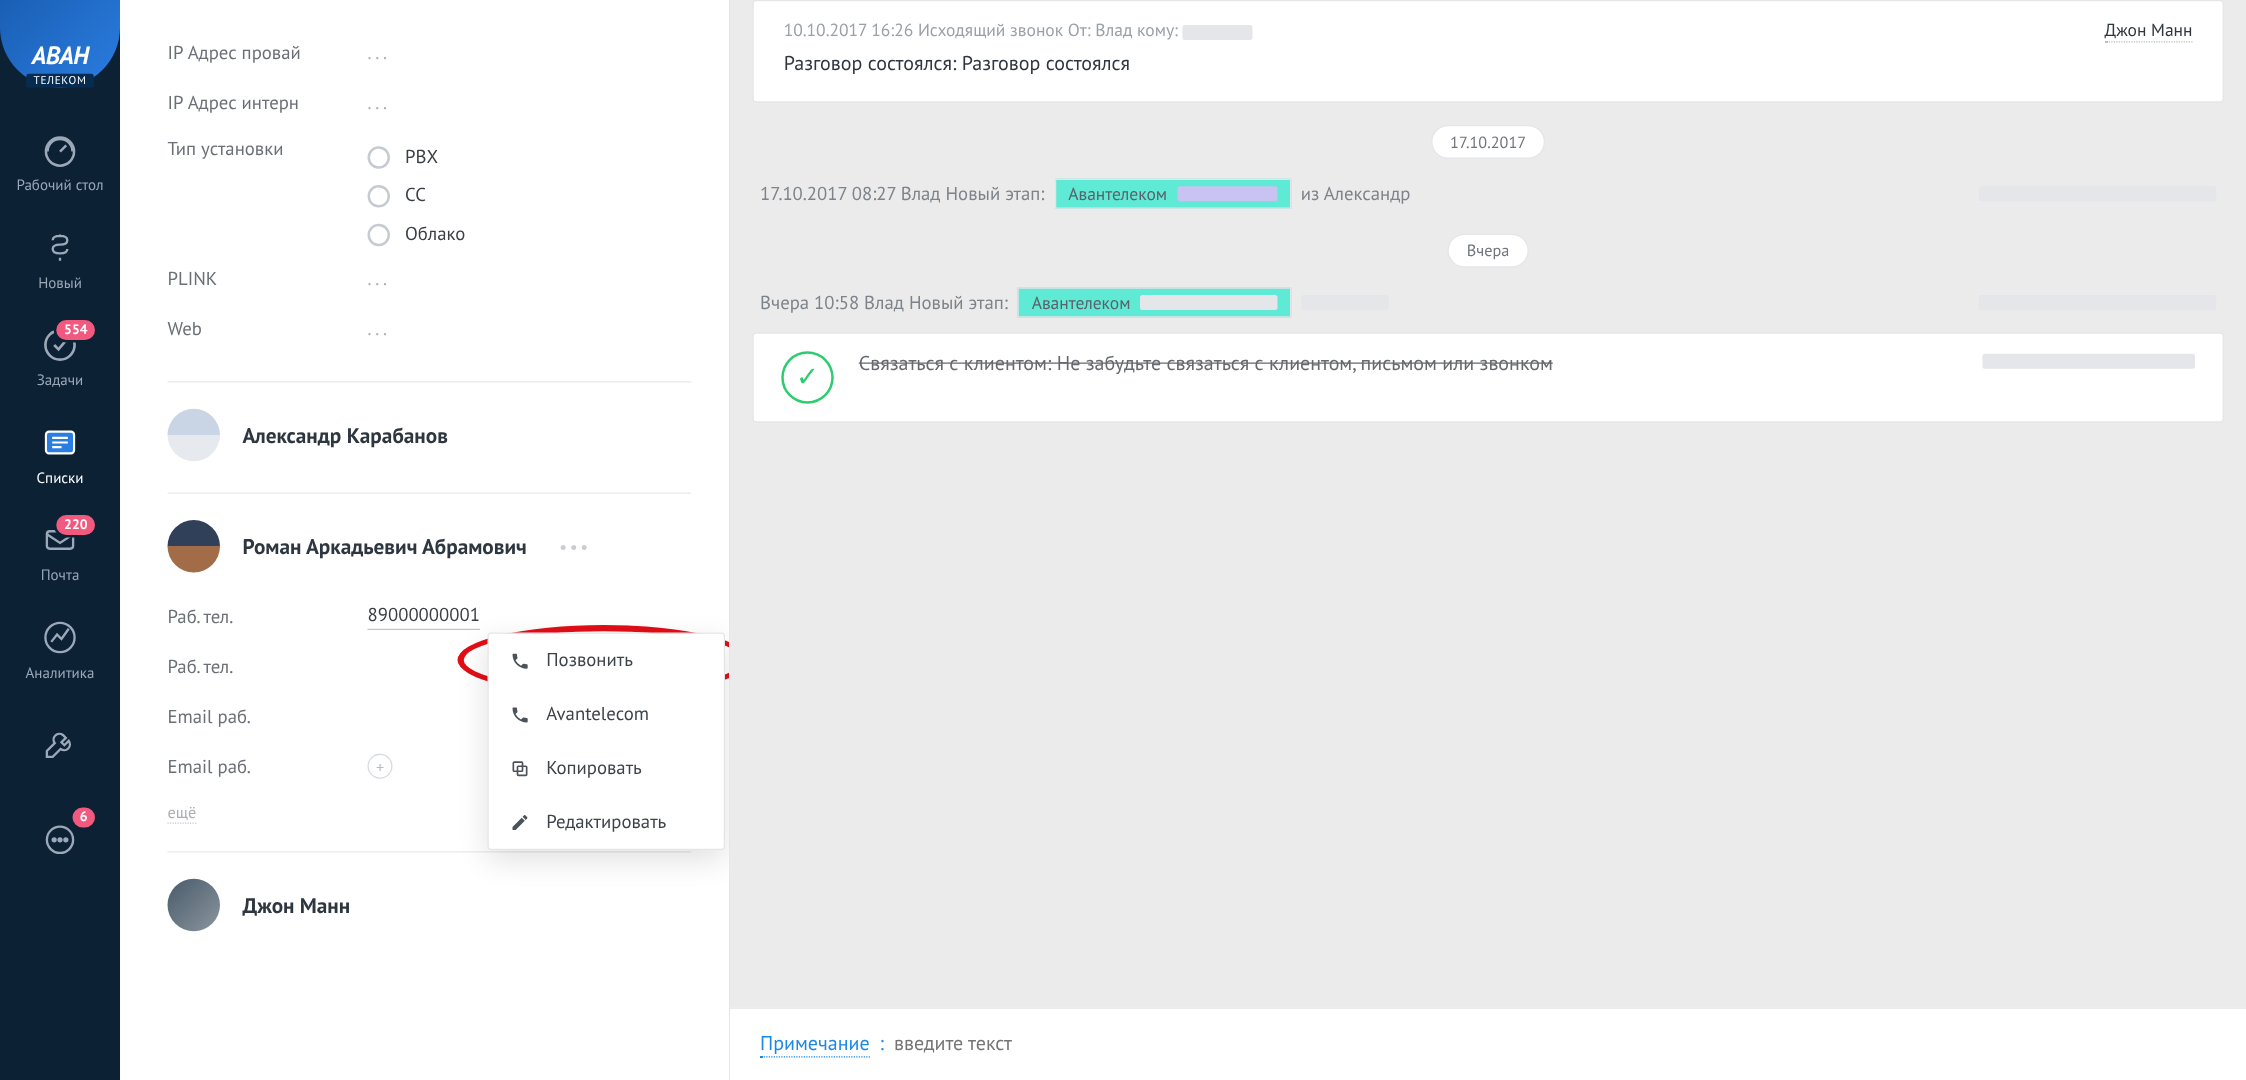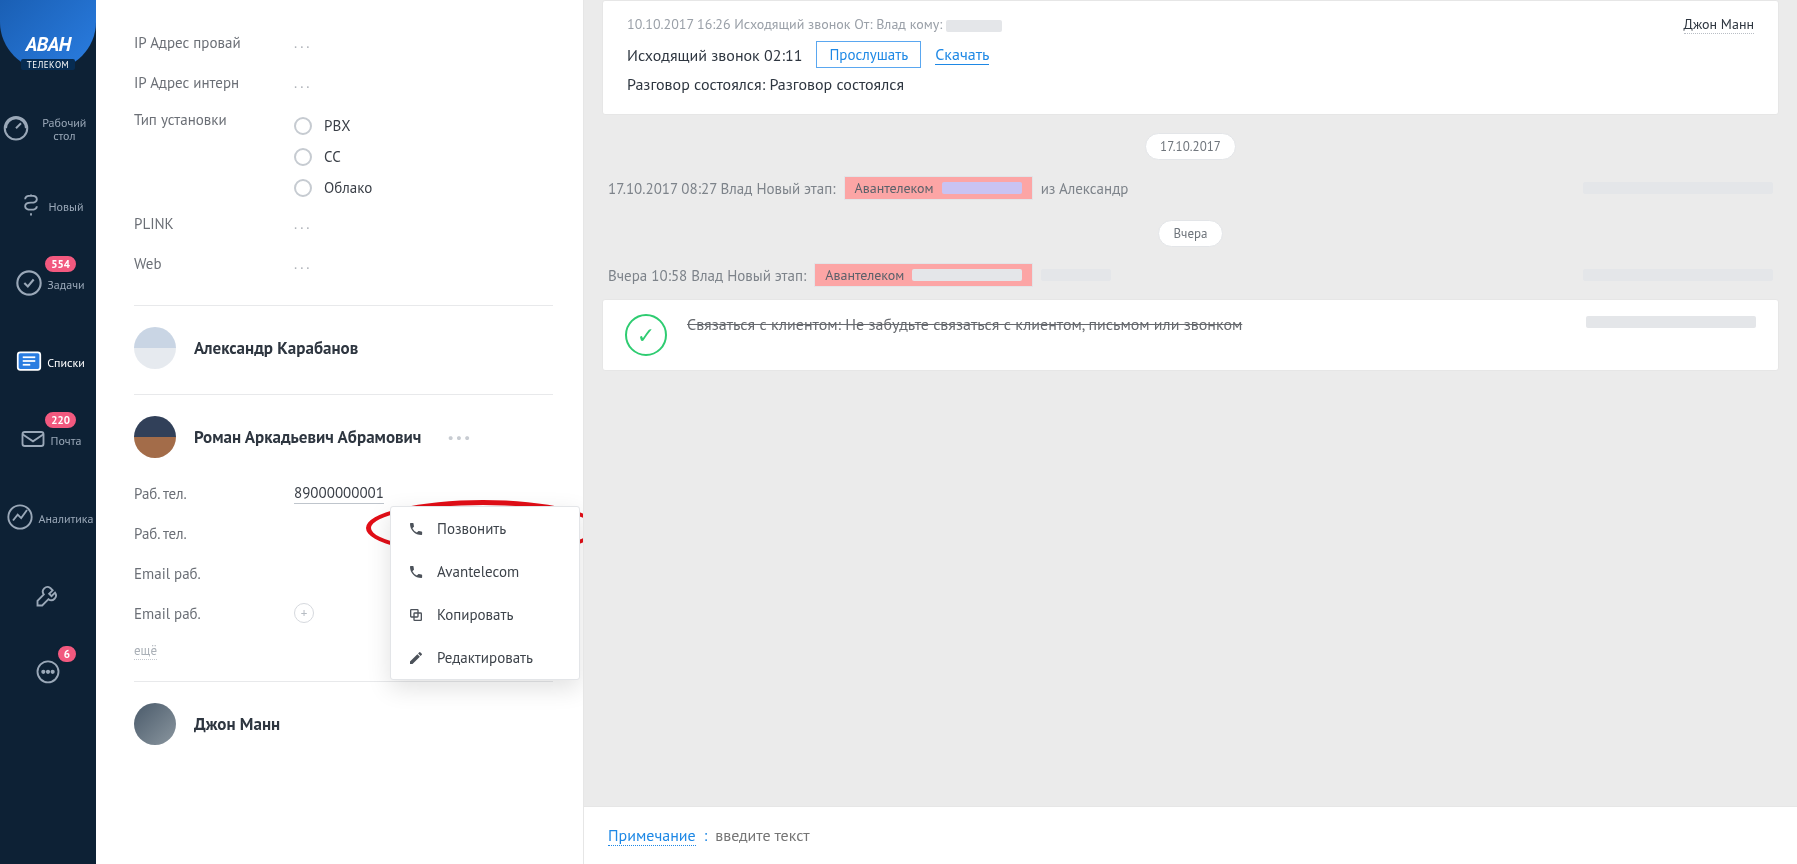--- a/index.html
+++ b/index.html
@@ -3,21 +3,21 @@
 <meta charset="utf-8">
 <style>
 *{box-sizing:border-box;margin:0;padding:0;font-family:"PT Sans","Segoe UI",Arial,sans-serif}
 html,body{height:100%;width:100%;overflow:hidden;background:#f5f5f5}
 body{display:flex}
 .sidebar{width:96px;background:#0d2135;color:#c4cdd6;display:flex;flex-direction:column;align-items:center;position:relative}
 .logo{width:96px;height:70px;background:linear-gradient(135deg,#1a5fb4 0%,#2a7de1 100%);display:flex;flex-direction:column;align-items:center;justify-content:flex-end;color:#fff;border-bottom-left-radius:48px;border-bottom-right-radius:48px}
 .logo-main{font-weight:700;font-style:italic;font-size:20px;letter-spacing:-0.5px}
 .logo-sub{font-size:9px;letter-spacing:0.5px;background:#072c52;padding:0 6px;border-radius:2px;margin-top:2px}
 .nav{display:flex;flex-direction:column;align-items:center;width:100%;margin-top:20px}
-.nav-item{display:flex;flex-direction:row;align-items:center;justify-content:center;width:100%;height:78px;color:#9aa8b8;cursor:pointer;position:relative;font-size:12px}
+.nav-item{display:flex;flex-direction:column;align-items:center;justify-content:center;width:100%;height:78px;color:#9aa8b8;cursor:pointer;position:relative;font-size:12px}
 .nav-item.active{color:#fff}
 .nav-item.active .nav-icon{color:#fff}
 .nav-icon{width:36px;height:36px;display:flex;align-items:center;justify-content:center;margin-bottom:4px}
 .nav-label{font-size:12px;text-align:center;line-height:1.1}
 .badge{position:absolute;top:8px;right:18px;background:#f2597f;color:#fff;border-radius:10px;padding:1px 6px;font-size:11px;font-weight:600;border:2px solid #0d2135}
 .left-panel{width:488px;background:#fff;overflow-y:auto;padding:0 30px 0 38px;position:relative;border-right:1px solid #e6e6e6}
 .field-row{display:flex;align-items:center;min-height:40px;font-size:15px;color:#2e3640}
 .field-label{width:160px;color:#6b6f76;flex-shrink:0}
 .field-value{color:#3a3f47}
 .dots{color:#aeb2b8;letter-spacing:2px}
@@ -44,21 +44,21 @@
 .timeline{flex:1;overflow-y:auto;padding:0 18px 8px}
 .event-card{background:#fff;border:1px solid #e6e6e6;border-radius:3px;padding:14px 24px;position:relative;margin-bottom:10px}
 .event-meta{font-size:14px;color:#9aa0a8;margin-bottom:8px}
 .event-line{font-size:16px;color:#2e3640;margin-bottom:6px;display:flex;align-items:center;gap:14px;flex-wrap:wrap}
 .btn-outline{border:1px solid #5aa7f0;color:#1e88e5;padding:3px 12px;font-size:15px;background:#fff;cursor:pointer}
 .link{color:#1e88e5;cursor:pointer;border-bottom:1px solid #1e88e5}
 .event-author{position:absolute;right:24px;top:14px;font-size:14px;color:#2e3640;border-bottom:1px dotted #b9bec5;cursor:pointer}
 .date-sep{text-align:center;margin:18px 0 14px}
 .date-chip{display:inline-block;background:#fff;border:1px solid #e3e5e8;border-radius:14px;padding:4px 14px;font-size:13px;color:#6f757c}
 .stage-line{font-size:15px;color:#7d838a;padding:2px 6px;display:flex;align-items:center;gap:8px;flex-wrap:wrap;margin-bottom:10px}
-.stage-box{border:1px solid #e2e4e7;padding:2px 10px;font-size:14px;color:#5b616a;display:inline-flex;align-items:center;gap:8px;background:#fca5a5}
+.stage-box{border:1px solid #e2e4e7;padding:2px 10px;font-size:14px;color:#5b616a;display:inline-flex;align-items:center;gap:8px;background:#5eead4}
 .redact{display:inline-block;height:12px;background:#e4e6e9;border-radius:2px}
 .redact.purple{background:#c9c3f2}
 .task-card{background:#fff;border:1px solid #e6e6e6;border-radius:3px;padding:14px 22px;display:flex;gap:20px;align-items:flex-start}
 .check-circle{width:42px;height:42px;border:2px solid #2ecc71;border-radius:50%;display:flex;align-items:center;justify-content:center;flex-shrink:0}
 .check-mark{color:#2ecc71;font-size:22px}
 .task-body{flex:1}
 .task-meta{font-size:14px;color:#9aa0a8;margin-bottom:4px}
 .task-text{font-size:16px;color:#66696e;text-decoration:line-through}
 .note-bar{background:#fff;border-top:1px solid #e6e6e6;padding:18px 24px;display:flex;align-items:flex-start;gap:8px;font-size:16px}
 .note-label{color:#1e88e5;border-bottom:1px dotted #1e88e5;cursor:pointer}
@@ -270,25 +270,20 @@
 </div>
 
 <div class="main-panel">
   <div class="timeline">
 
     <div class="event-card">
       <span class="event-author">Джон Манн</span>
       <div class="event-meta">
         <span>10.10.2017 16:26 Исходящий звонок От: Влад кому: </span><span class="redact" style="width:56px;vertical-align:middle"></span>
       </div>
-      <div class="event-line">
-        <span>Исходящий звонок 02:11</span>
-        <button class="btn-outline">Прослушать</button>
-        <span class="link">Скачать</span>
-      </div>
       <div class="event-line">Разговор состоялся: Разговор состоялся</div>
     </div>
 
     <div class="date-sep">
       <span class="date-chip">17.10.2017</span>
     </div>
 
     <div class="stage-line">
       <span>17.10.2017 08:27 Влад Новый этап:</span>
       <span class="stage-box">

